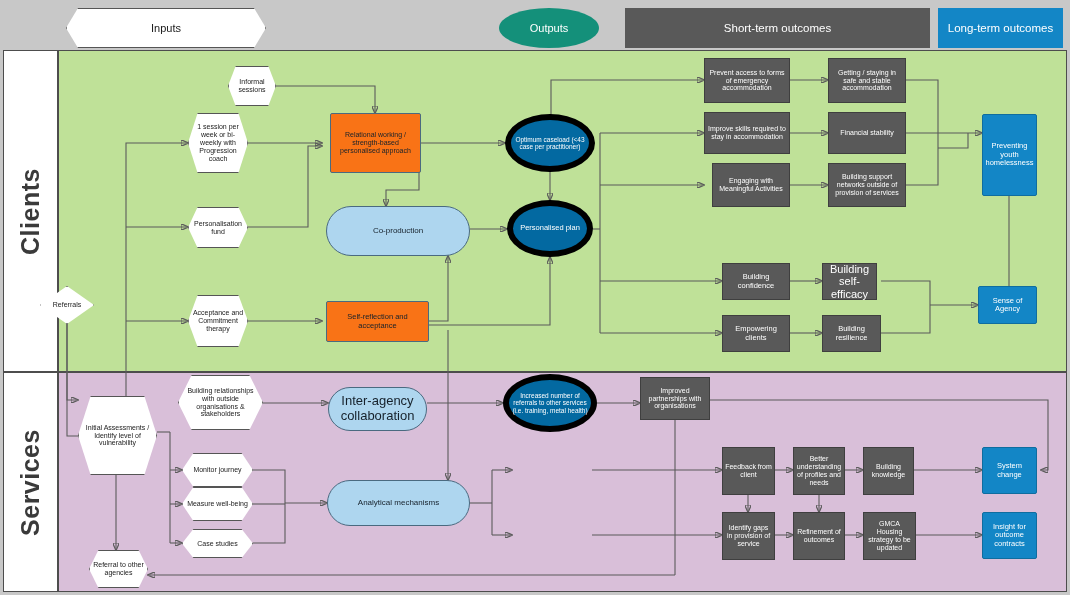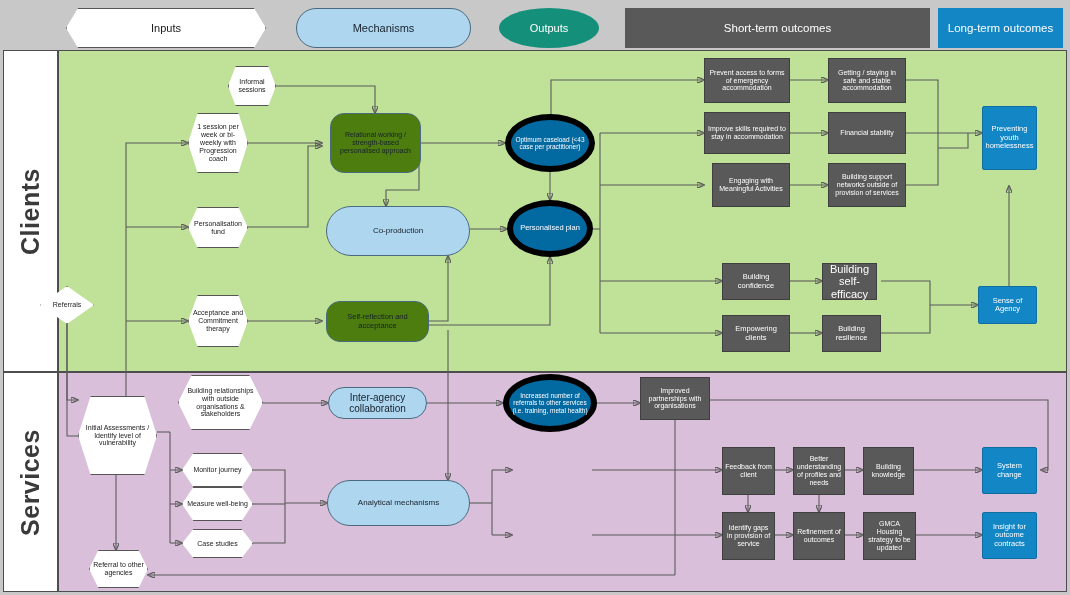--- a/index.html
+++ b/index.html
@@ -35,38 +35,35 @@
   
   .node{position:absolute;box-sizing:border-box;display:flex;align-items:center;justify-content:center;
         text-align:center;line-height:1.12;padding:2px;}
   .node span{display:block;width:100%;}
 
   .hex{background:#ffffff;border:1px solid #555;color:#1a1a1a;
        clip-path:polygon(16% 0,84% 0,100% 50%,84% 100%,16% 100%,0 50%);}
   .dia{background:#ffffff;border:1px solid #555;color:#1a1a1a;
        clip-path:polygon(50% 0,100% 50%,50% 100%,0 50%);}
   .stad{background:#aed6ef;border:1px solid #4a6a80;color:#16212b;border-radius:999px;}
-  .rrect{background:#4d7c0f;border:1px solid #4a6a80;color:#16212b;border-radius:14px;}
+  .rrect{background:#f97316;border:1px solid #4a6a80;color:#16212b;border-radius:2px;}
   .ell{background:#0369a1;border:6px solid #000000;color:#ffffff;border-radius:50%;}
   .dark{background:#595959;border:1px solid #3f3f3f;color:#ffffff;}
   .blue{background:#1386c6;border:1px solid #0f6d9f;color:#ffffff;border-radius:2px;}
 </style>
 </head>
 <body>
 
 <div id="canvas">
 
   <div class="legend-band">
     <div class="lg hexlg" style="left:66px;top:8px;width:200px;height:40px;font-size:11px;color:#1a1a1a;">
       <span>Inputs</span>
       </div>
 
-    <div class="lg stadlg" style="left:296px;top:8px;width:175px;height:40px;font-size:11px;color:#16212b;">
-      <span>Mechanisms</span>
-      </div>
 
     <div class="lg elllg" style="left:499px;top:8px;width:100px;height:40px;font-size:11px;">
       <span>Outputs</span>
       </div>
 
     <div class="lg rectlg" style="left:625px;top:8px;width:305px;height:40px;font-size:11.5px;">
       <span>Short-term outcomes</span>
       </div>
 
     <div class="lg bluelg" style="left:938px;top:8px;width:125px;height:40px;font-size:11.5px;">
@@ -265,21 +262,21 @@
     </div>
 
   <div class="node dark" style="left:722px;top:315px;width:68px;height:37px;font-size:7.5px;">
     <span>Empowering clients</span>
     </div>
 
   <div class="node dark" style="left:822px;top:315px;width:59px;height:37px;font-size:7.5px;">
     <span>Building resilience</span>
     </div>
 
-  <div class="node blue" style="left:982px;top:106px;width:55px;height:64px;font-size:7.5px;">
+  <div class="node blue" style="left:982px;top:114px;width:55px;height:82px;font-size:7.5px;">
     <span>Preventing youth homelessness</span>
     </div>
 
   <div class="node blue" style="left:978px;top:286px;width:59px;height:38px;font-size:7.5px;">
     <span>Sense of Agency</span>
     </div>
 
   <div class="node hex" style="left:178px;top:375px;width:85px;height:55px;font-size:7px;">
     <span>Building relationships with outside organisations &amp; stakeholders</span>
     </div>
@@ -297,21 +294,21 @@
     </div>
 
   <div class="node hex" style="left:182px;top:529px;width:71px;height:29px;font-size:7px;">
     <span>Case studies</span>
     </div>
 
   <div class="node hex" style="left:89px;top:550px;width:59px;height:38px;font-size:7px;">
     <span>Referral to other agencies</span>
     </div>
 
-  <div class="node stad" style="left:328px;top:387px;width:99px;height:32px;font-size:10px;">
+  <div class="node stad" style="left:328px;top:387px;width:99px;height:44px;font-size:13px;">
     <span>Inter-agency collaboration</span>
     </div>
 
   <div class="node stad" style="left:327px;top:480px;width:143px;height:46px;font-size:8px;">
     <span>Analytical mechanisms</span>
     </div>
 
   <div class="node ell" style="left:503px;top:374px;width:94px;height:58px;font-size:6.5px;">
     <span>Increased number of  referrals to other services (i.e. training, metal health)</span>
     </div>

